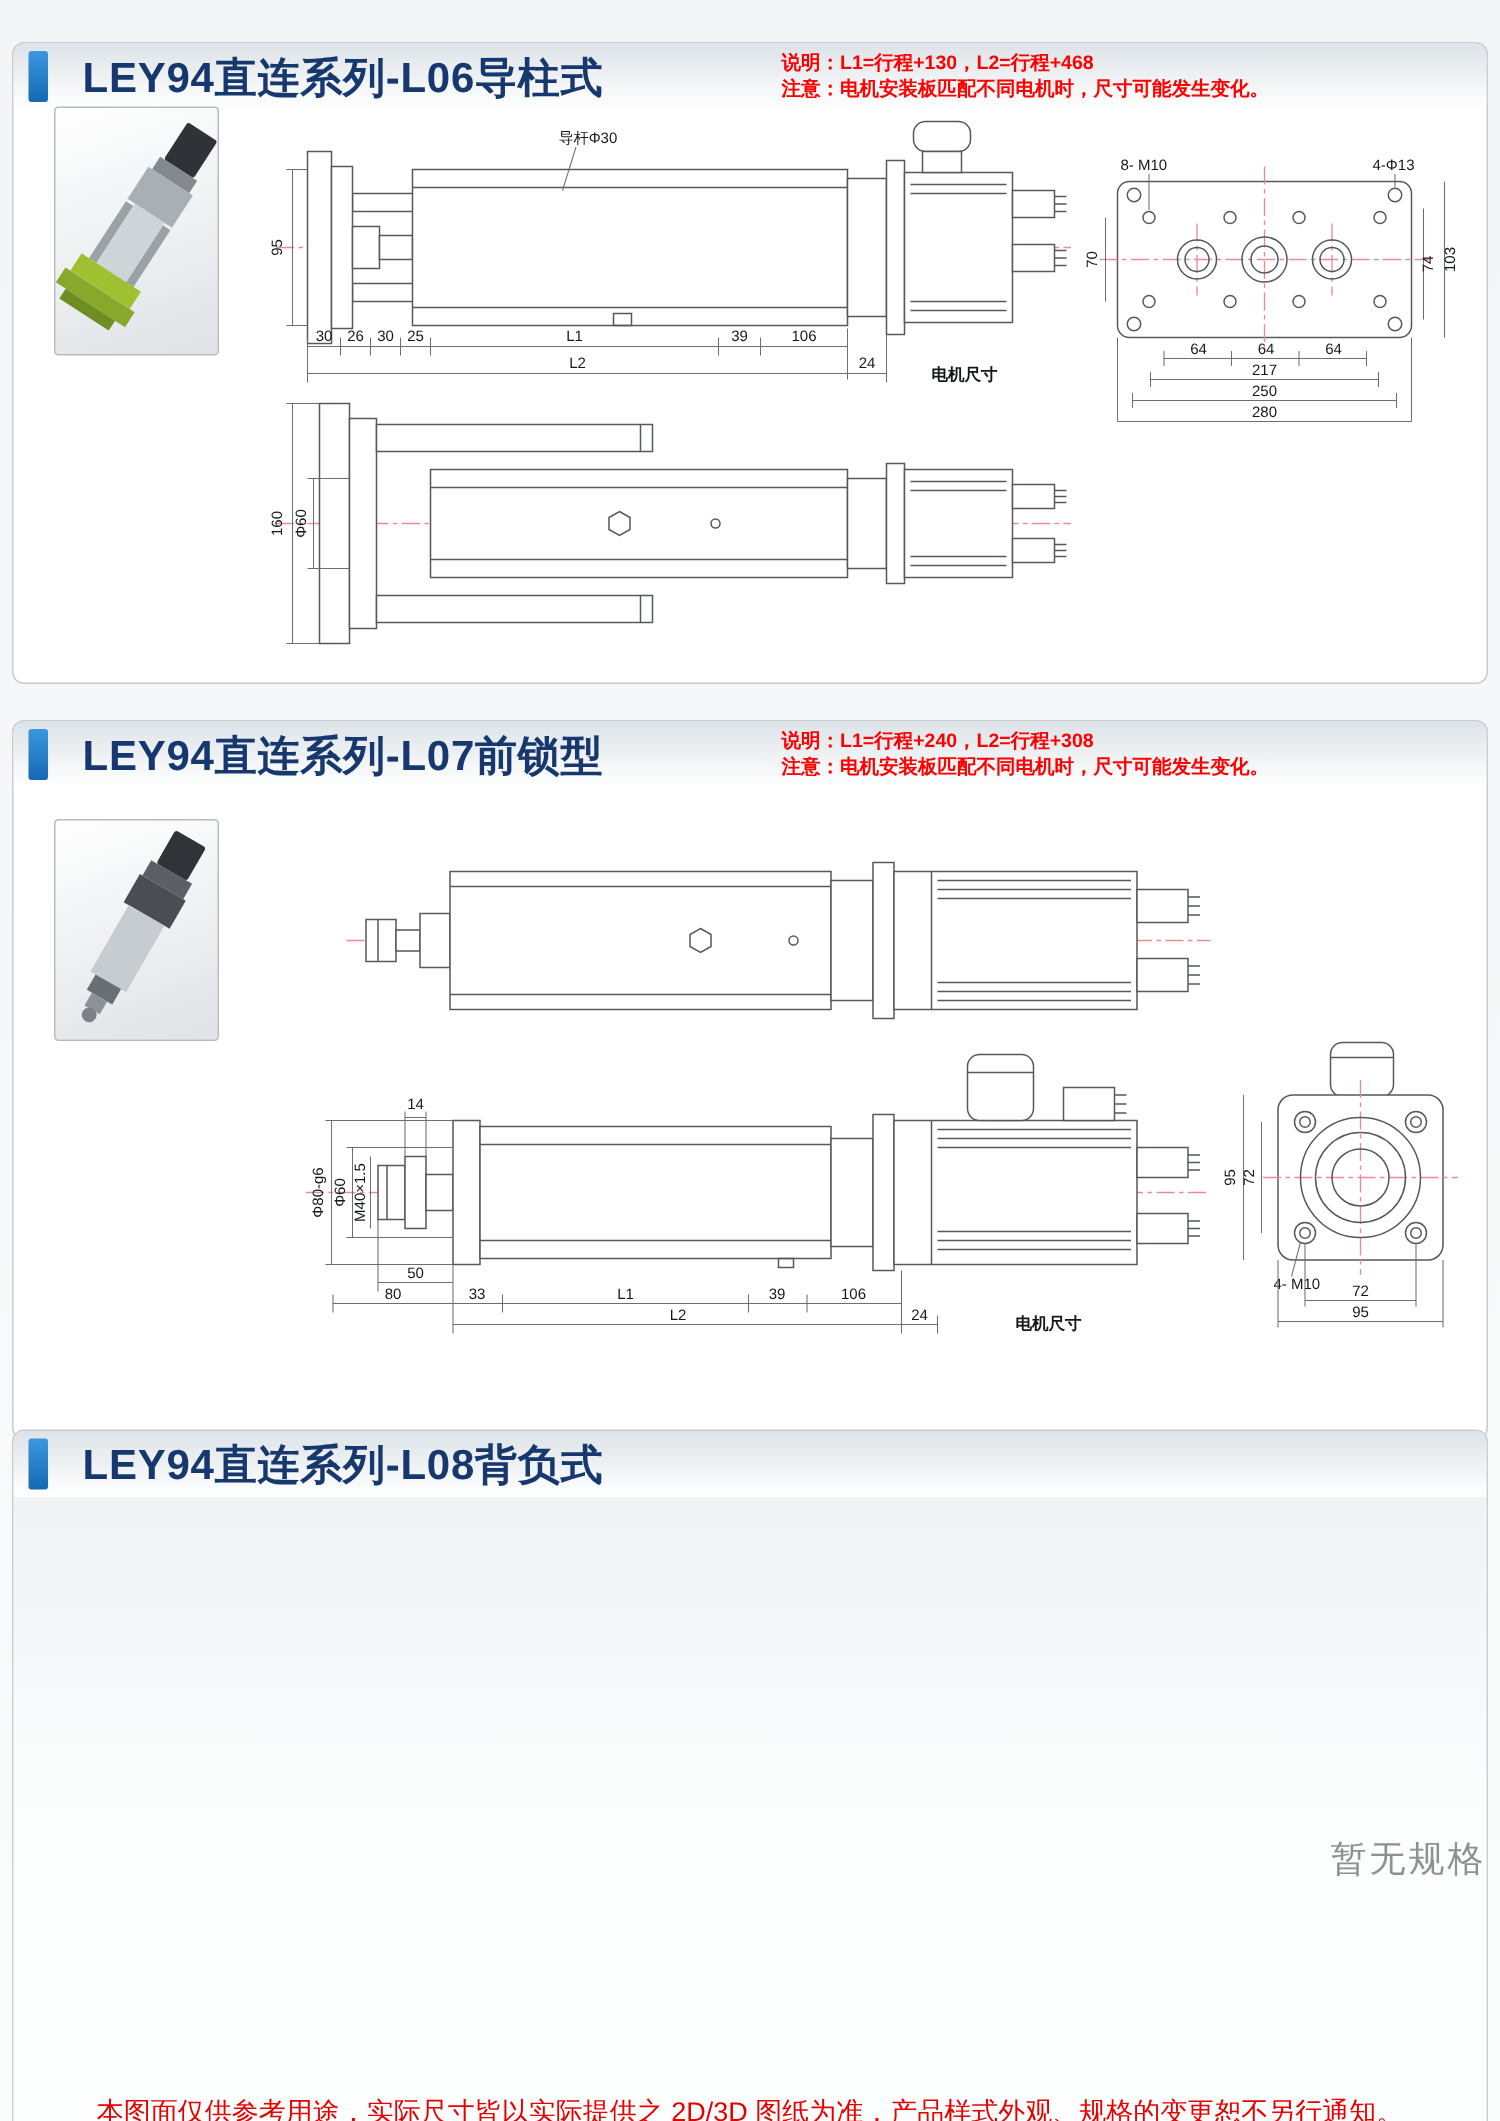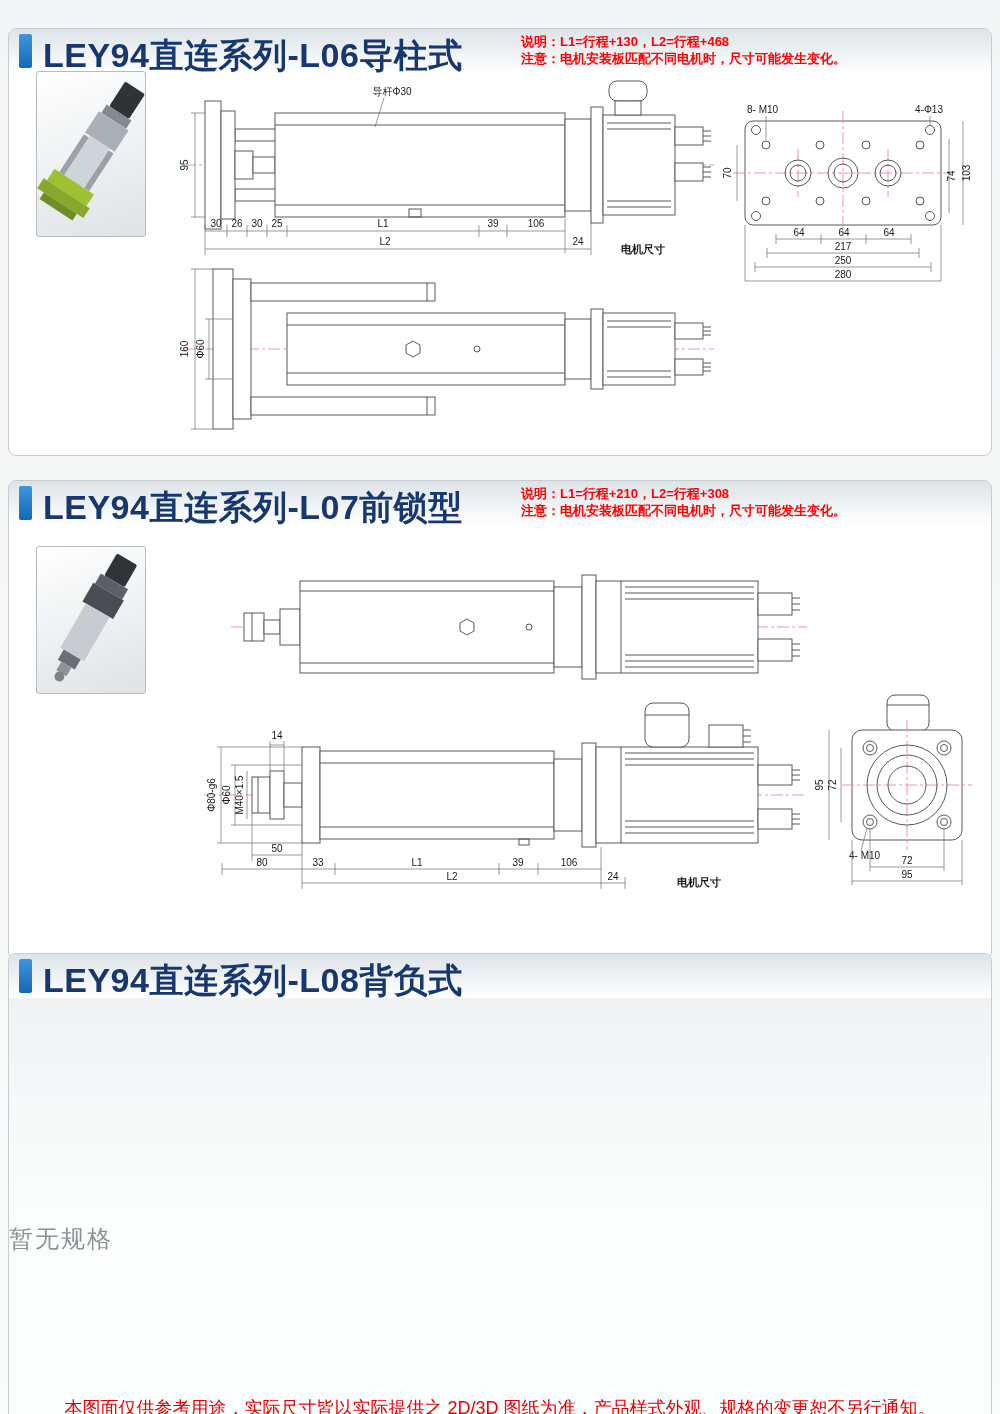--- a/index.html
+++ b/index.html
@@ -20,22 +20,22 @@
   .panel-header {
     position:relative; height:44px;
     background:linear-gradient(180deg,#dde3e8,#f5f7f8 70%,#ffffff);
   }
   .accent {
     position:absolute; left:10px; top:5px; width:13px; height:34px;
     background:linear-gradient(180deg,#3b97e0,#1668b4);
     border-radius:2px;
   }
   .title {
-    position:absolute; left:34px; top:4px;
-    font-size:34px; font-weight:bold; color:#16386e; letter-spacing:0.5px;
+    position:absolute; left:46px; top:4px;
+    font-size:28px; font-weight:bold; color:#16386e; letter-spacing:0.5px;
     white-space:nowrap;
     text-align:center;
   }
   .notes {
     position:absolute; left:512px; top:4px;
     font-size:13px; font-weight:bold; color:#ff0000; line-height:17px;
     white-space:nowrap;
   }
   .thumb {
     position:absolute; left:27px;
@@ -48,21 +48,21 @@
   .thumb svg { display:block; width:100%; height:100%; }
   svg.drawing { position:absolute; left:0; top:44px; width:984px; height:384px; }
   .ln  { stroke:#55585c; stroke-width:1; fill:none; }
   .lnf { stroke:#55585c; stroke-width:1; fill:#ffffff; }
   .cl  { stroke:#ec8a96; stroke-width:0.9; fill:none; stroke-dasharray:12 3 3 3; }
   .dl  { stroke:#6b6e72; stroke-width:0.7; fill:none; }
   .dt  { font-family:"Liberation Sans",sans-serif; font-size:10px; fill:#15181b; }
   .dtb { font-family:"Liberation Sans",sans-serif; font-size:11px; font-weight:bold; fill:#15181b; }
   .empty-note {
     position:absolute; left:0; width:100%; top:225px;
-    text-align:left; font-size:24px; color:#8e9094; letter-spacing:2px;
+    text-align:right; font-size:24px; color:#8e9094; letter-spacing:2px;
   }
   .body-tint {
     position:absolute; left:0; top:44px; right:0; bottom:0;
     background:linear-gradient(180deg,#f0f2f4,#fcfdfd 45%);
   }
   .footer {
     position:absolute; left:0; top:1396px; width:100%;
     text-align:center; font-size:18px; color:#e60000;
     text-decoration:underline;
   }
@@ -259,21 +259,21 @@
       <text class="dt" transform="rotate(-90 195 276)" x="195" y="276" text-anchor="middle">Φ60</text>
     </g>
   </svg>
 </section>
 
 <section class="panel" style="top:480px;height:480px;">
   <header class="panel-header">
     <span class="accent"></span>
     <h2 class="title">LEY94直连系列-L07前锁型</h2>
     <div class="notes">
-      <div>说明：L1=行程+210，L2=行程+308</div>
+      <div>说明：L1=行程+240，L2=行程+308</div>
       <div>注意：电机安装板匹配不同电机时，尺寸可能发生变化。</div>
     </div>
   </header>
 
   <div class="thumb" style="top:65px;height:148px;">
     <svg viewBox="0 0 110 148">
       <g transform="rotate(30 55 74)">
         <rect x="44" y="2" width="24" height="26" rx="2" fill="#303338"></rect>
         <rect x="40" y="28" width="32" height="12" fill="#5b6066"></rect>
         <rect x="38" y="40" width="36" height="22" fill="#4a4e54"></rect>

